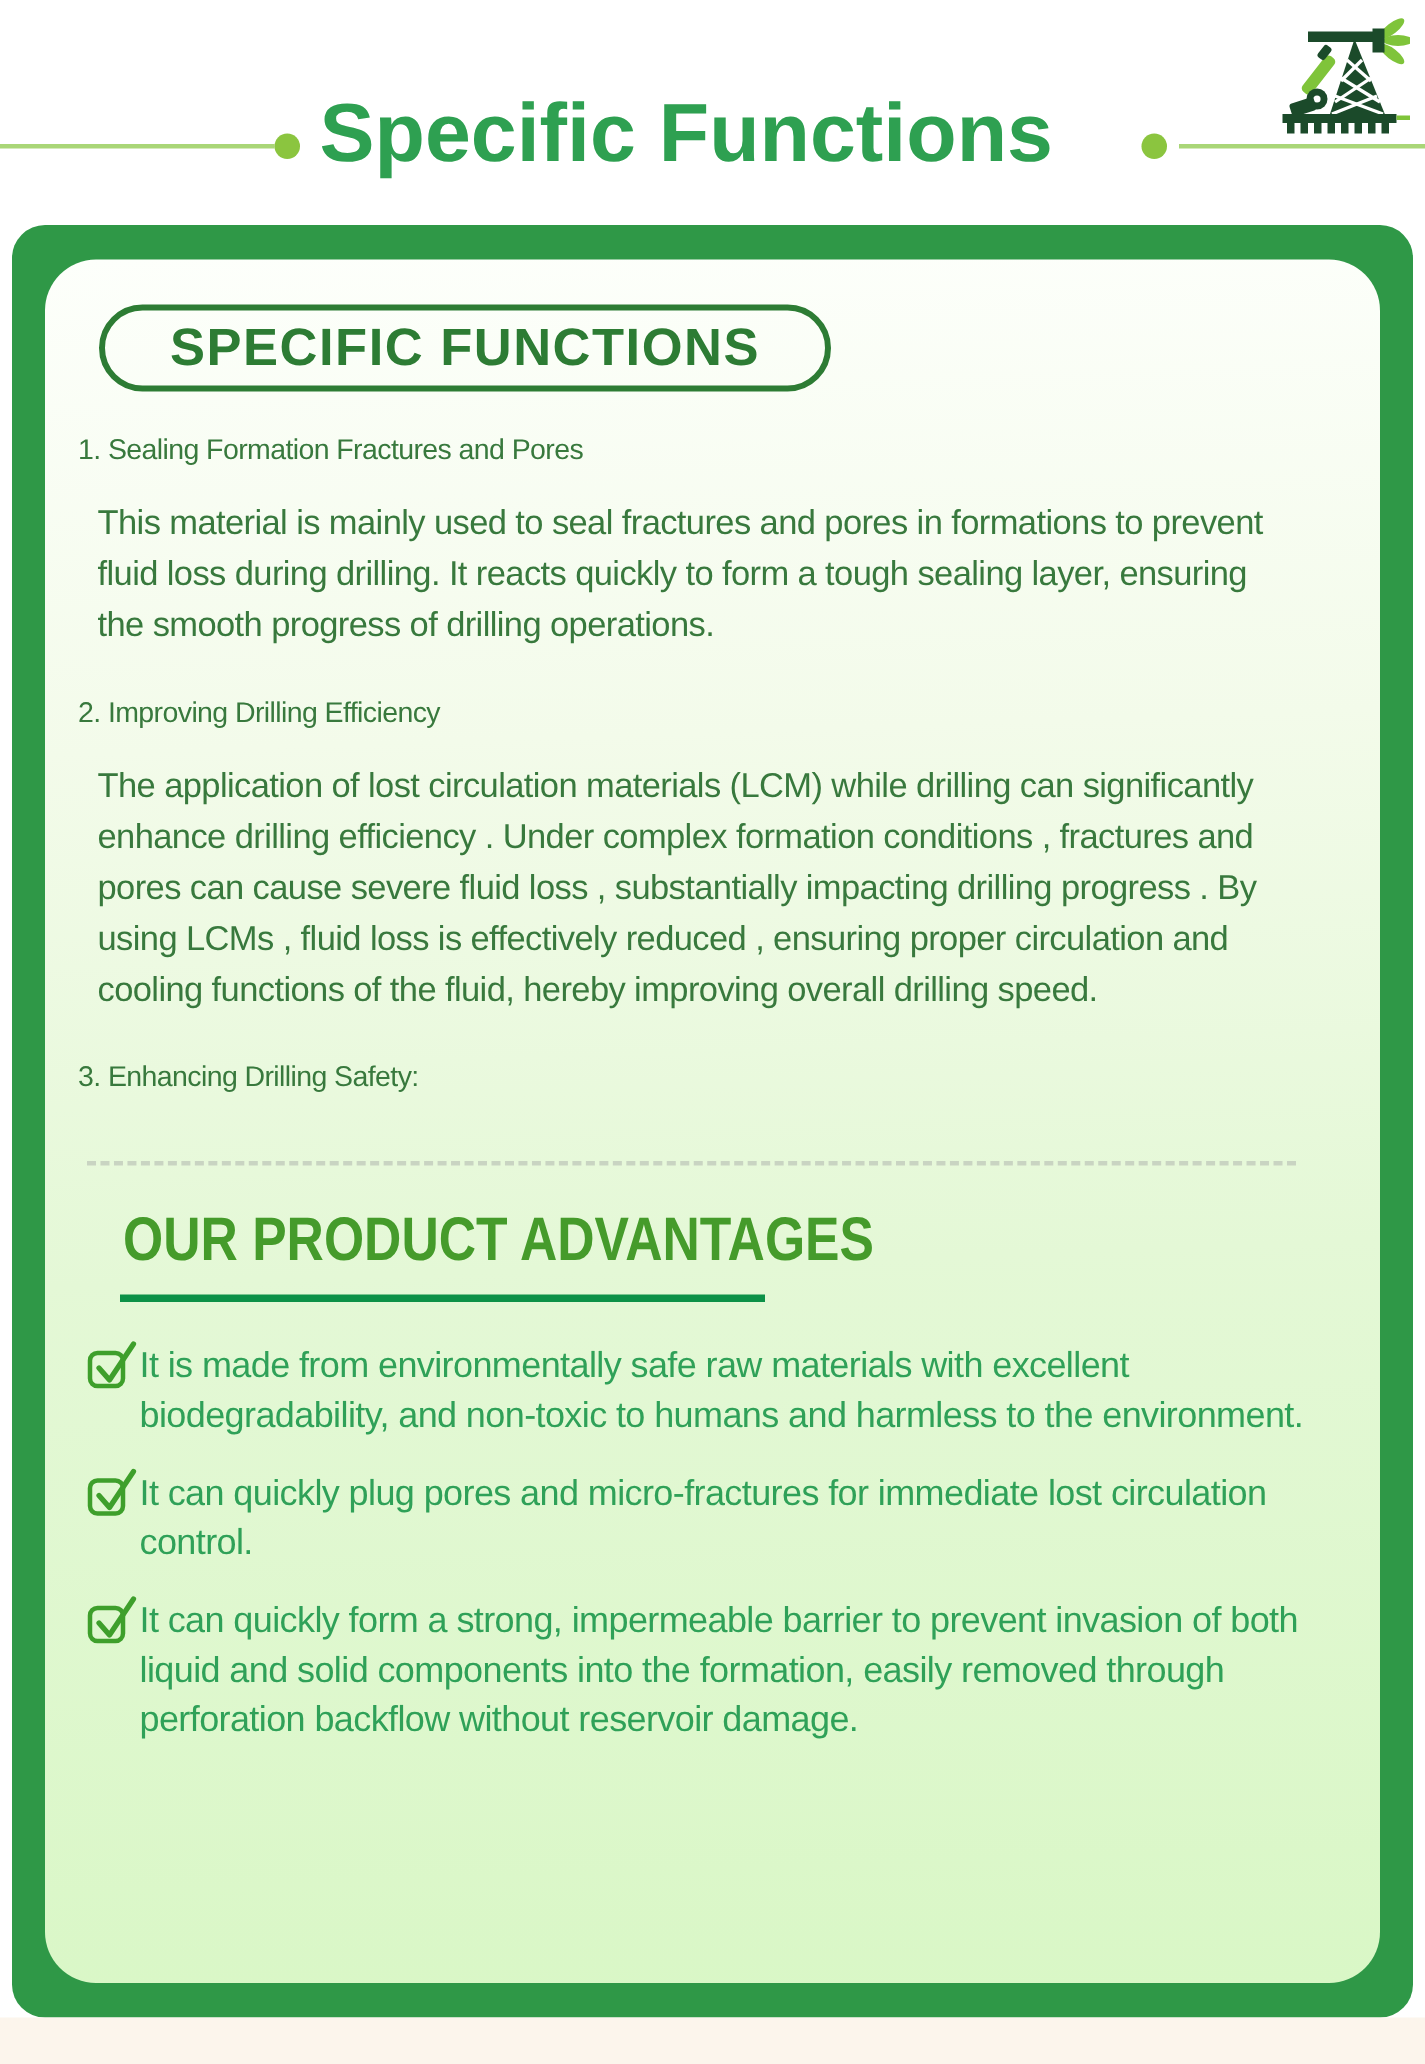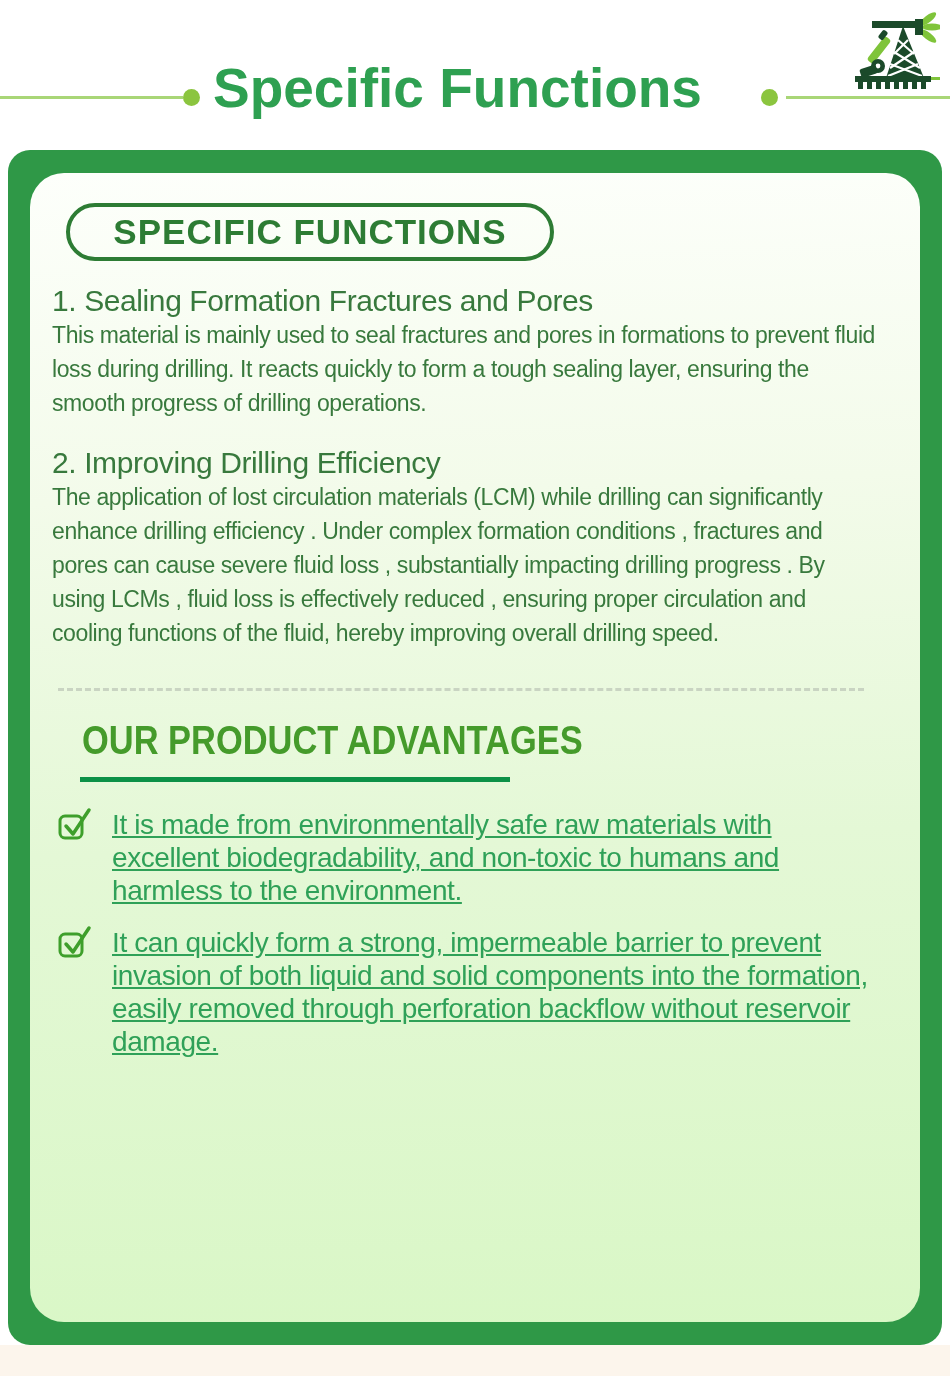--- a/index.html
+++ b/index.html
@@ -42,34 +42,34 @@
   .pill {
     width:488px; height:58px; margin:0 0 23px 14px;
     border:4px solid #2d7c34; border-radius:30px;
     display:flex; align-items:center; justify-content:center;
   }
   .pill span {
     font-size:35px; font-weight:700; color:#2d7c34; letter-spacing:1px; white-space:nowrap;
   }
 
   .section { margin-bottom:26px; color:#38793d; font-size:23px; line-height:34px; letter-spacing:-0.4px; }
-  .sec-title { font-size:30px; }
-  .sec-body  { margin:0; }
+  .sec-title { font-size:19px; }
+  .sec-body  { margin:13px; }
 
   .dashed-divider { margin:38px 12px 26px 6px; border-top:3px dashed #c9d4c2; }
 
   .adv-heading {
     margin-left:30px; font-size:41px; font-weight:700; color:#459b2b;
     transform:scaleX(0.84); transform-origin:left center; white-space:nowrap;
     letter-spacing:0px;
   }
   .adv-underline { margin:13px 0 26px 28px; width:430px; height:5px; background:#0c9147; }
 
   .adv-list { list-style:none; margin-left:6px; }
-  .adv-item { display:flex; gap:20px; margin-bottom:19px; color:#2fa158; font-size:28px; line-height:33px; letter-spacing:-0.4px;text-decoration:underline; }
+  .adv-item { display:flex; gap:1px; margin-bottom:19px; color:#2fa158; font-size:24px; line-height:33px; letter-spacing:-0.4px; }
   .checkbox { flex:0 0 34px; height:37px; margin-top:-2px; }
   .adv-item-text { flex:1; }
 
   .bottom-strip { height:31px; background:#fcf5ec; }
 </style>
 </head>
 <body>
 
 <div class="header">
   <span class="decor-line left"></span>
@@ -134,20 +134,21 @@
       <div class="sec-title">1. Sealing Formation Fractures and Pores</div>
       <p class="sec-body">This material is mainly used to seal fractures and pores in formations to prevent fluid loss during drilling. It reacts quickly to form a tough sealing layer, ensuring the smooth progress of drilling operations.</p>
     </div>
 
     <div class="section">
       <div class="sec-title">2. Improving Drilling Efficiency</div>
       <p class="sec-body">The application of lost circulation materials (LCM) while drilling can significantly enhance drilling efficiency . Under complex formation conditions , fractures and pores can cause severe fluid loss , substantially impacting drilling progress . By using LCMs , fluid loss is effectively reduced , ensuring proper circulation and cooling functions of the fluid, hereby improving overall drilling speed.</p>
     </div>
 
     <div class="section">
+      <div class="sec-title">3. Enhancing Drilling Safety:</div>
     </div>
 
     <div class="dashed-divider"></div>
 
     <h2 class="adv-heading">OUR PRODUCT ADVANTAGES</h2>
     <div class="adv-underline"></div>
 
     <ul class="adv-list">
       <li class="adv-item">
         <span class="checkbox">
@@ -158,20 +159,29 @@
         </span>
         <span class="adv-item-text">It is made from environmentally safe raw materials with excellent biodegradability, and non-toxic to humans and harmless to the environment.</span>
       </li>
       <li class="adv-item">
         <span class="checkbox">
           <svg viewBox="0 0 34 36" width="34" height="36">
             <rect x="2" y="10" width="22" height="22" rx="5" fill="none" stroke="#3e9f2b" stroke-width="3"></rect>
             <path d="M8 20 L15 28 L31 4" fill="none" stroke="#3e9f2b" stroke-width="3.5" stroke-linecap="round" stroke-linejoin="round"></path>
           </svg>
         </span>
+        <span class="adv-item-text">It can quickly plug pores and micro-fractures for immediate lost circulation control.</span>
+      </li>
+      <li class="adv-item">
+        <span class="checkbox">
+          <svg viewBox="0 0 34 36" width="34" height="36">
+            <rect x="2" y="10" width="22" height="22" rx="5" fill="none" stroke="#3e9f2b" stroke-width="3"></rect>
+            <path d="M8 20 L15 28 L31 4" fill="none" stroke="#3e9f2b" stroke-width="3.5" stroke-linecap="round" stroke-linejoin="round"></path>
+          </svg>
+        </span>
         <span class="adv-item-text">It can quickly form a strong, impermeable barrier to prevent invasion of both liquid and solid components into the formation, easily removed through perforation backflow without reservoir damage.</span>
       </li>
     </ul>
 
   </div>
 </div>
 
 <div class="bottom-strip"></div>
 
 </body></html>

